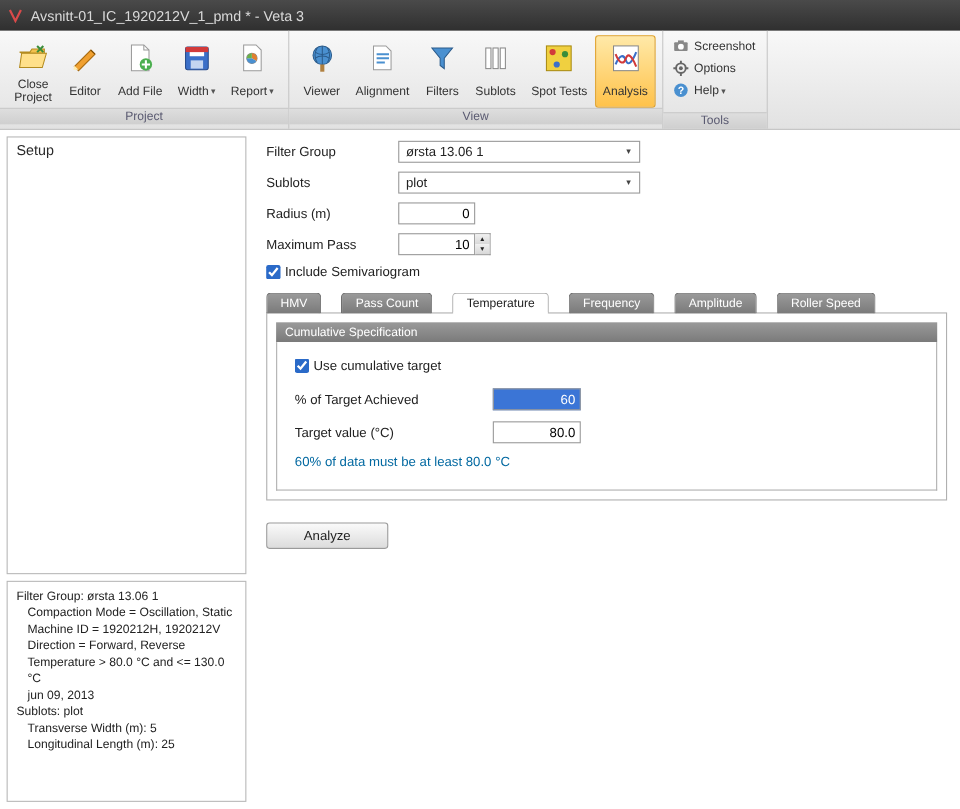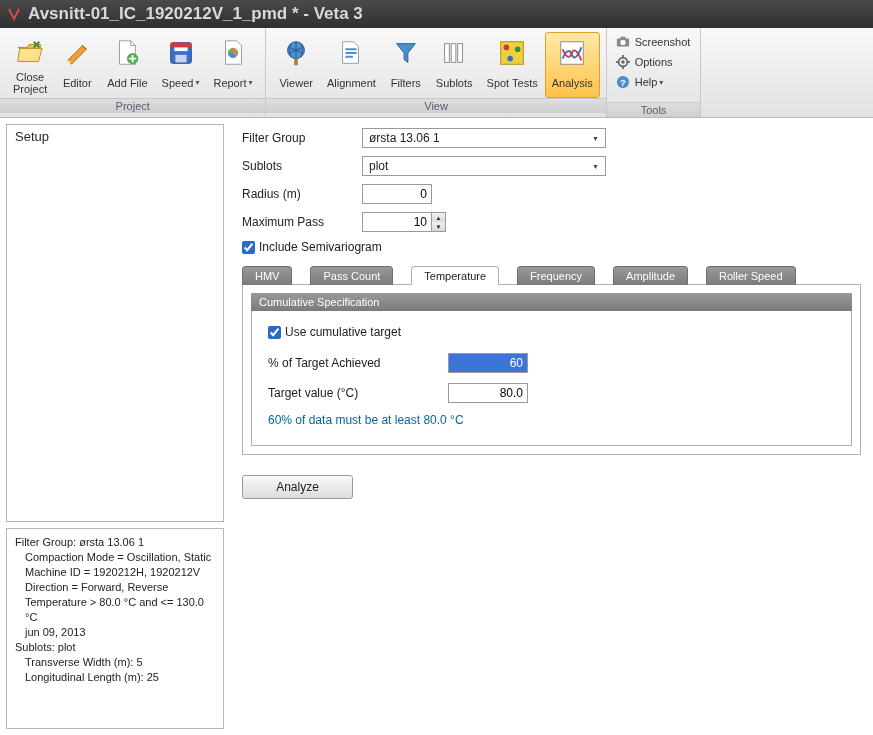--- a/index.html
+++ b/index.html
@@ -1,19 +1,19 @@
 <!DOCTYPE html>
 <html><head>
 <meta charset="utf-8">
 <style>
 * { box-sizing: border-box; margin: 0; padding: 0; font-family: "Segoe UI", Tahoma, sans-serif; }
 html, body { width: 873px; height: 735px; overflow: hidden; background: #fff; }
 
 
-.titlebar { height: 28px; background: linear-gradient(to bottom,#4a4a4a,#2f2f2f); color:#d9d9d9; display:flex; align-items:center; padding:0 6px; font-size:17px;font-weight:bold; }
+.titlebar { height: 28px; background: linear-gradient(to bottom,#4a4a4a,#2f2f2f); color:#d9d9d9; display:flex; align-items:center; padding:0 6px; font-size:13px; }
 .titlebar .app-icon { width:16px; height:16px; margin-right:6px; display:inline-flex; align-items:center; justify-content:center; color:#d94a4a; font-weight:bold; }
 
 
 .ribbon { background: linear-gradient(to bottom,#f8f8f8,#e2e2e2); border-bottom:1px solid #b8b8b8; display:flex; }
 .group { border-right:1px solid #c8c8c8; display:flex; flex-direction:column; }
 .group .buttons { display:flex; padding:4px 6px 0 6px; }
 .group .glabel { text-align:center; font-size:11px; color:#5a5a71; background:linear-gradient(to bottom,#dedede,#cfcfcf); border-top:1px solid #c8c8c8; padding:1px 0; }
 .rbtn { display:flex; flex-direction:column; align-items:center; justify-content:flex-start; padding:4px 6px 2px 6px; min-width:44px; cursor:pointer; border:1px solid transparent; border-radius:3px; }
 .rbtn.active { background:linear-gradient(to bottom,#ffe9a8,#ffc24a); border-color:#e0a126; }
 .rbtn .ic { width:32px; height:32px; display:flex; align-items:center; justify-content:center; }
@@ -30,21 +30,21 @@
 .panel { border:1px solid #b8b8b8; background:#fff; }
 .panel .ptitle { font-size:13px; color:#2a2a2a; padding:4px 8px; }
 .panel .pbody { height:373px; }
 .infobox { border:1px solid #b8b8b8; background:#fff; padding:6px 8px; font-size:11px; color:#222; line-height:15px; flex:1; }
 .infobox .ind { padding-left:10px; }
 
 .content { flex:1; padding:10px 12px; font-size:12px; color:#222; position:relative; }
 .form-row { display:flex; align-items:center; margin-bottom:8px; }
 .form-row .flabel { width:120px; }
 .select, .tin { border:1px solid #9a9a9a; background:#fff; height:20px; font-size:12px; }
-.select { width:244px; display:flex; align-items:center; justify-content:space-between; padding:0 2px 0 6px; cursor:pointer; }
+.select { width:220px; display:flex; align-items:center; justify-content:space-between; padding:0 2px 0 6px; cursor:pointer; }
 .select .car { font-size:7px; color:#444; padding:0 4px; }
 .tin { width:70px; text-align:right; padding:0 4px; }
 .spin-wrap { display:flex; }
 .spin { width:14px; display:flex; flex-direction:column; border:1px solid #9a9a9a; border-left:none; }
 .spin div { flex:1; font-size:6px; display:flex; align-items:center; justify-content:center; background:linear-gradient(to bottom,#f0f0f0,#d8d8d8); cursor:pointer; }
 .chk { display:flex; align-items:center; font-size:12px; cursor:pointer; }
 .chk input { margin-right:4px; accent-color:#2a6ac8; }
 
 
 .tabs { display:flex; margin-top:12px; position:relative; z-index:2;gap:16px; }
@@ -115,21 +115,21 @@
       <div class="rbtn">
         <span class="ic">
           <svg width="30" height="30" viewBox="0 0 32 32">
               <rect x="5" y="5" width="22" height="22" rx="2" fill="#3b6fc8" stroke="#24498a"></rect>
               <rect x="9" y="6" width="14" height="8" fill="#fff"></rect>
               <rect x="10" y="18" width="12" height="8" fill="#c4d5f0"></rect>
               <rect x="5" y="5" width="22" height="5" fill="#d23a3a"></rect>
             </svg>
         </span>
         <span class="lbl">
-            <span>Speed</span>
+            <span>Width</span>
             <br>
             <span class="drop-caret">▾</span>
           </span>
       </div>
       <div class="rbtn">
         <span class="ic">
           <svg width="30" height="30" viewBox="0 0 32 32">
               <path d="M8 3h12l5 5v20H8z" fill="#fff" stroke="#9a9a9a"></path>
               <circle cx="16" cy="16" r="5" fill="none" stroke="#888"></circle>
               <path d="M16 16 L16 11 A5 5 0 0 1 20.3 18.5 z" fill="#e08030"></path>

